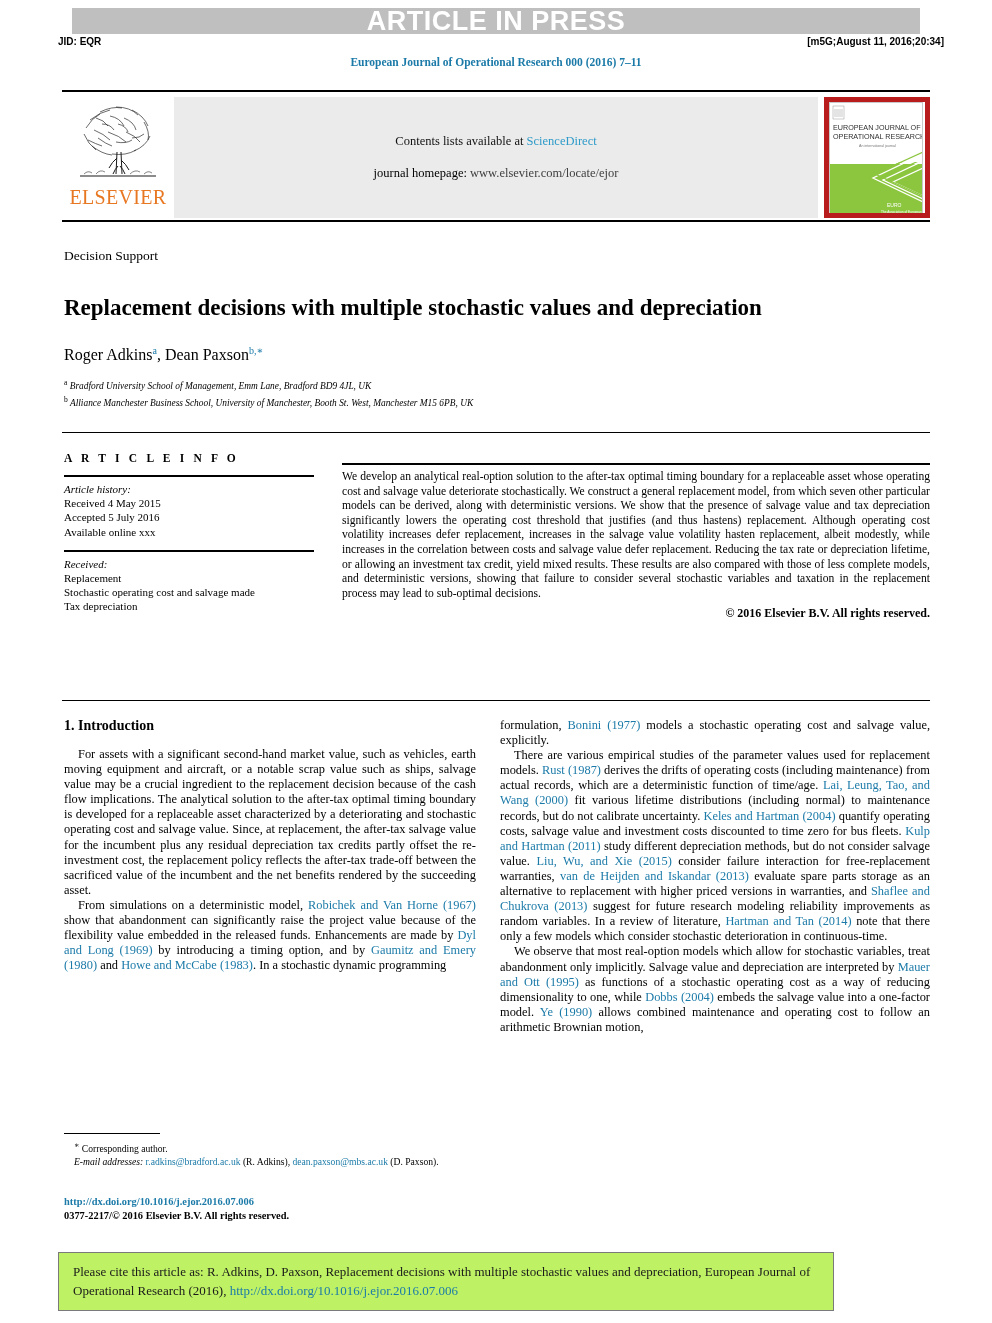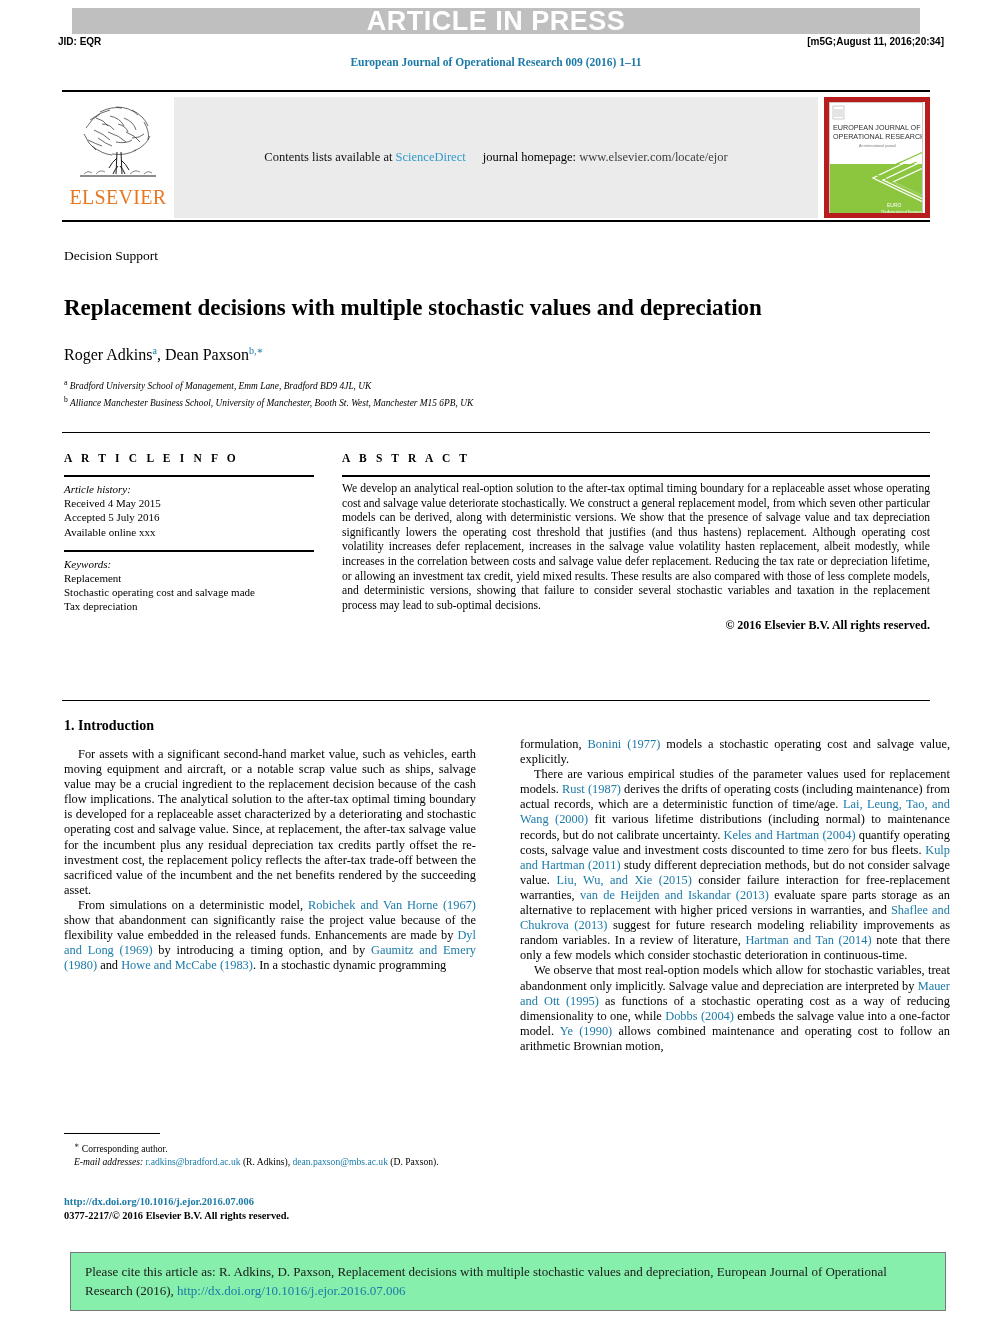--- a/index.html
+++ b/index.html
@@ -103,21 +103,21 @@
     letter-spacing: 0.3px;
     color: #e87722;
     font-weight: normal;
     line-height: 1;
     margin-top: 1px;
   }
   .masthead-center {
     flex: 1 1 auto;
     background: #ebebeb;
     display: flex;
-    flex-direction: row;
+    flex-direction: column;
     align-items: center;
     justify-content: center;
     gap: 17px;
     margin: 2px 0 2px 0;
   }
   .contents-line {
     font-size: 12.5px;
     color: #111;
   }
   .contents-line .sd { color: #2e9bc9; }
@@ -223,24 +223,23 @@
 
   
   .col-left {
     position: absolute;
     left: 64px;
     top: 718px;
     width: 412px;
   }
   .col-right {
     position: absolute;
-    left: 520px;
+    left: 500px;
     top: 718px;
     width: 430px;
-    margin-top: 19px;
   }
   .sec-head {
     font-size: 14px;
     font-weight: bold;
     margin-bottom: 13px;
     font-family: "Liberation Serif", serif;
   }
   .para {
     font-size: 12.4px;
     line-height: 15.1px;
@@ -280,43 +279,43 @@
     font-size: 10.4px;
     line-height: 13.5px;
     font-weight: bold;
   }
   .doi-url { color: #1b7aa8; }
   .issn-line { color: #000; font-weight: bold; }
 
   
   .cite-box {
     position: absolute;
-    left: 70px;
+    left: 58px;
     top: 1252px;
-    width: 876px;
-    background: #86efac;
+    width: 776px;
+    background: #bef264;
     border: 1px solid #7a7a7a;
     padding: 9px 14px 10px 14px;
     box-sizing: border-box;
     font-size: 13px;
     line-height: 19px;
     color: #1a1a1a;
   }
 </style>
 </head>
 <body>
 
 <div class="page">
 
   <div class="aip-band"></div>
   <div class="aip-text">ARTICLE IN PRESS</div>
 
   <div class="jid">JID: EQR</div>
   <div class="mfg">[m5G;August 11, 2016;20:34]</div>
-  <div class="journal-ref">European Journal of Operational Research 009 (2016) 1–11</div>
+  <div class="journal-ref">European Journal of Operational Research 000 (2016) 7–11</div>
 
   <div class="masthead">
 
     <div class="elsevier-logo">
       <span>
         <svg class="tree-svg" width="92" height="92" viewBox="0 0 92 92" aria-hidden="true">
           <g stroke="#1a1a1a" stroke-width="0.6" fill="none">
 
             <g>
               <ellipse cx="46" cy="34" rx="36" ry="26" fill="#ffffff" stroke="none"></ellipse>
@@ -446,29 +445,28 @@
     <div class="head-spaced">A R T I C L E   I N F O</div>
     <div class="hrule-2"></div>
     <div class="info-block">
       <div class="ital">Article history:</div>
       <div>Received 4 May 2015</div>
       <div>Accepted 5 July 2016</div>
       <div>Available online xxx</div>
     </div>
     <div class="hrule-2"></div>
     <div class="info-block">
-      <div class="ital">Keywords:</div>
+      <div class="ital">Received:</div>
       <div>Replacement</div>
       <div>Stochastic operating cost and salvage made</div>
       <div>Tax depreciation</div>
     </div>
   </div>
 
   <div class="abs-col">
-    <div class="head-spaced">A B S T R A C T</div>
     <div class="hrule-2"></div>
     <div class="abs-body">We develop an analytical real-option solution to the after-tax optimal timing boundary for a replaceable asset whose operating cost and salvage value deteriorate stochastically. We construct a general replacement model, from which seven other particular models can be derived, along with deterministic versions. We show that the presence of salvage value and tax depreciation significantly lowers the operating cost threshold that justifies (and thus hastens) replacement. Although operating cost volatility increases defer replacement, increases in the salvage value volatility hasten replacement, albeit modestly, while increases in the correlation between costs and salvage value defer replacement. Reducing the tax rate or depreciation lifetime, or allowing an investment tax credit, yield mixed results. These results are also compared with those of less complete models, and deterministic versions, showing that failure to consider several stochastic variables and taxation in the replacement process may lead to sub-optimal decisions.</div>
     <div class="copyright">© 2016 Elsevier B.V. All rights reserved.</div>
   </div>
 
   <div class="rule-thin" style="top:700px;"></div>
 
   <div class="col-left">
     <div class="sec-head">1. Introduction</div>
     <p class="para" id="lp0"><span>For assets with a significant second-hand market value, such as vehicles, earth moving equipment and aircraft, or a notable scrap value such as ships, salvage value may be a crucial ingredient to the replacement decision because of the cash flow implications. The analytical solution to the after-tax optimal timing boundary is developed for a replaceable asset characterized by a deteriorating and stochastic operating cost and salvage value. Since, at replacement, the after-tax salvage value for the incumbent plus any residual depreciation tax credits partly offset the re-investment cost, the replacement policy reflects the after-tax trade-off between the sacrificed value of the incumbent and the net benefits rendered by the succeeding asset.</span></p>

